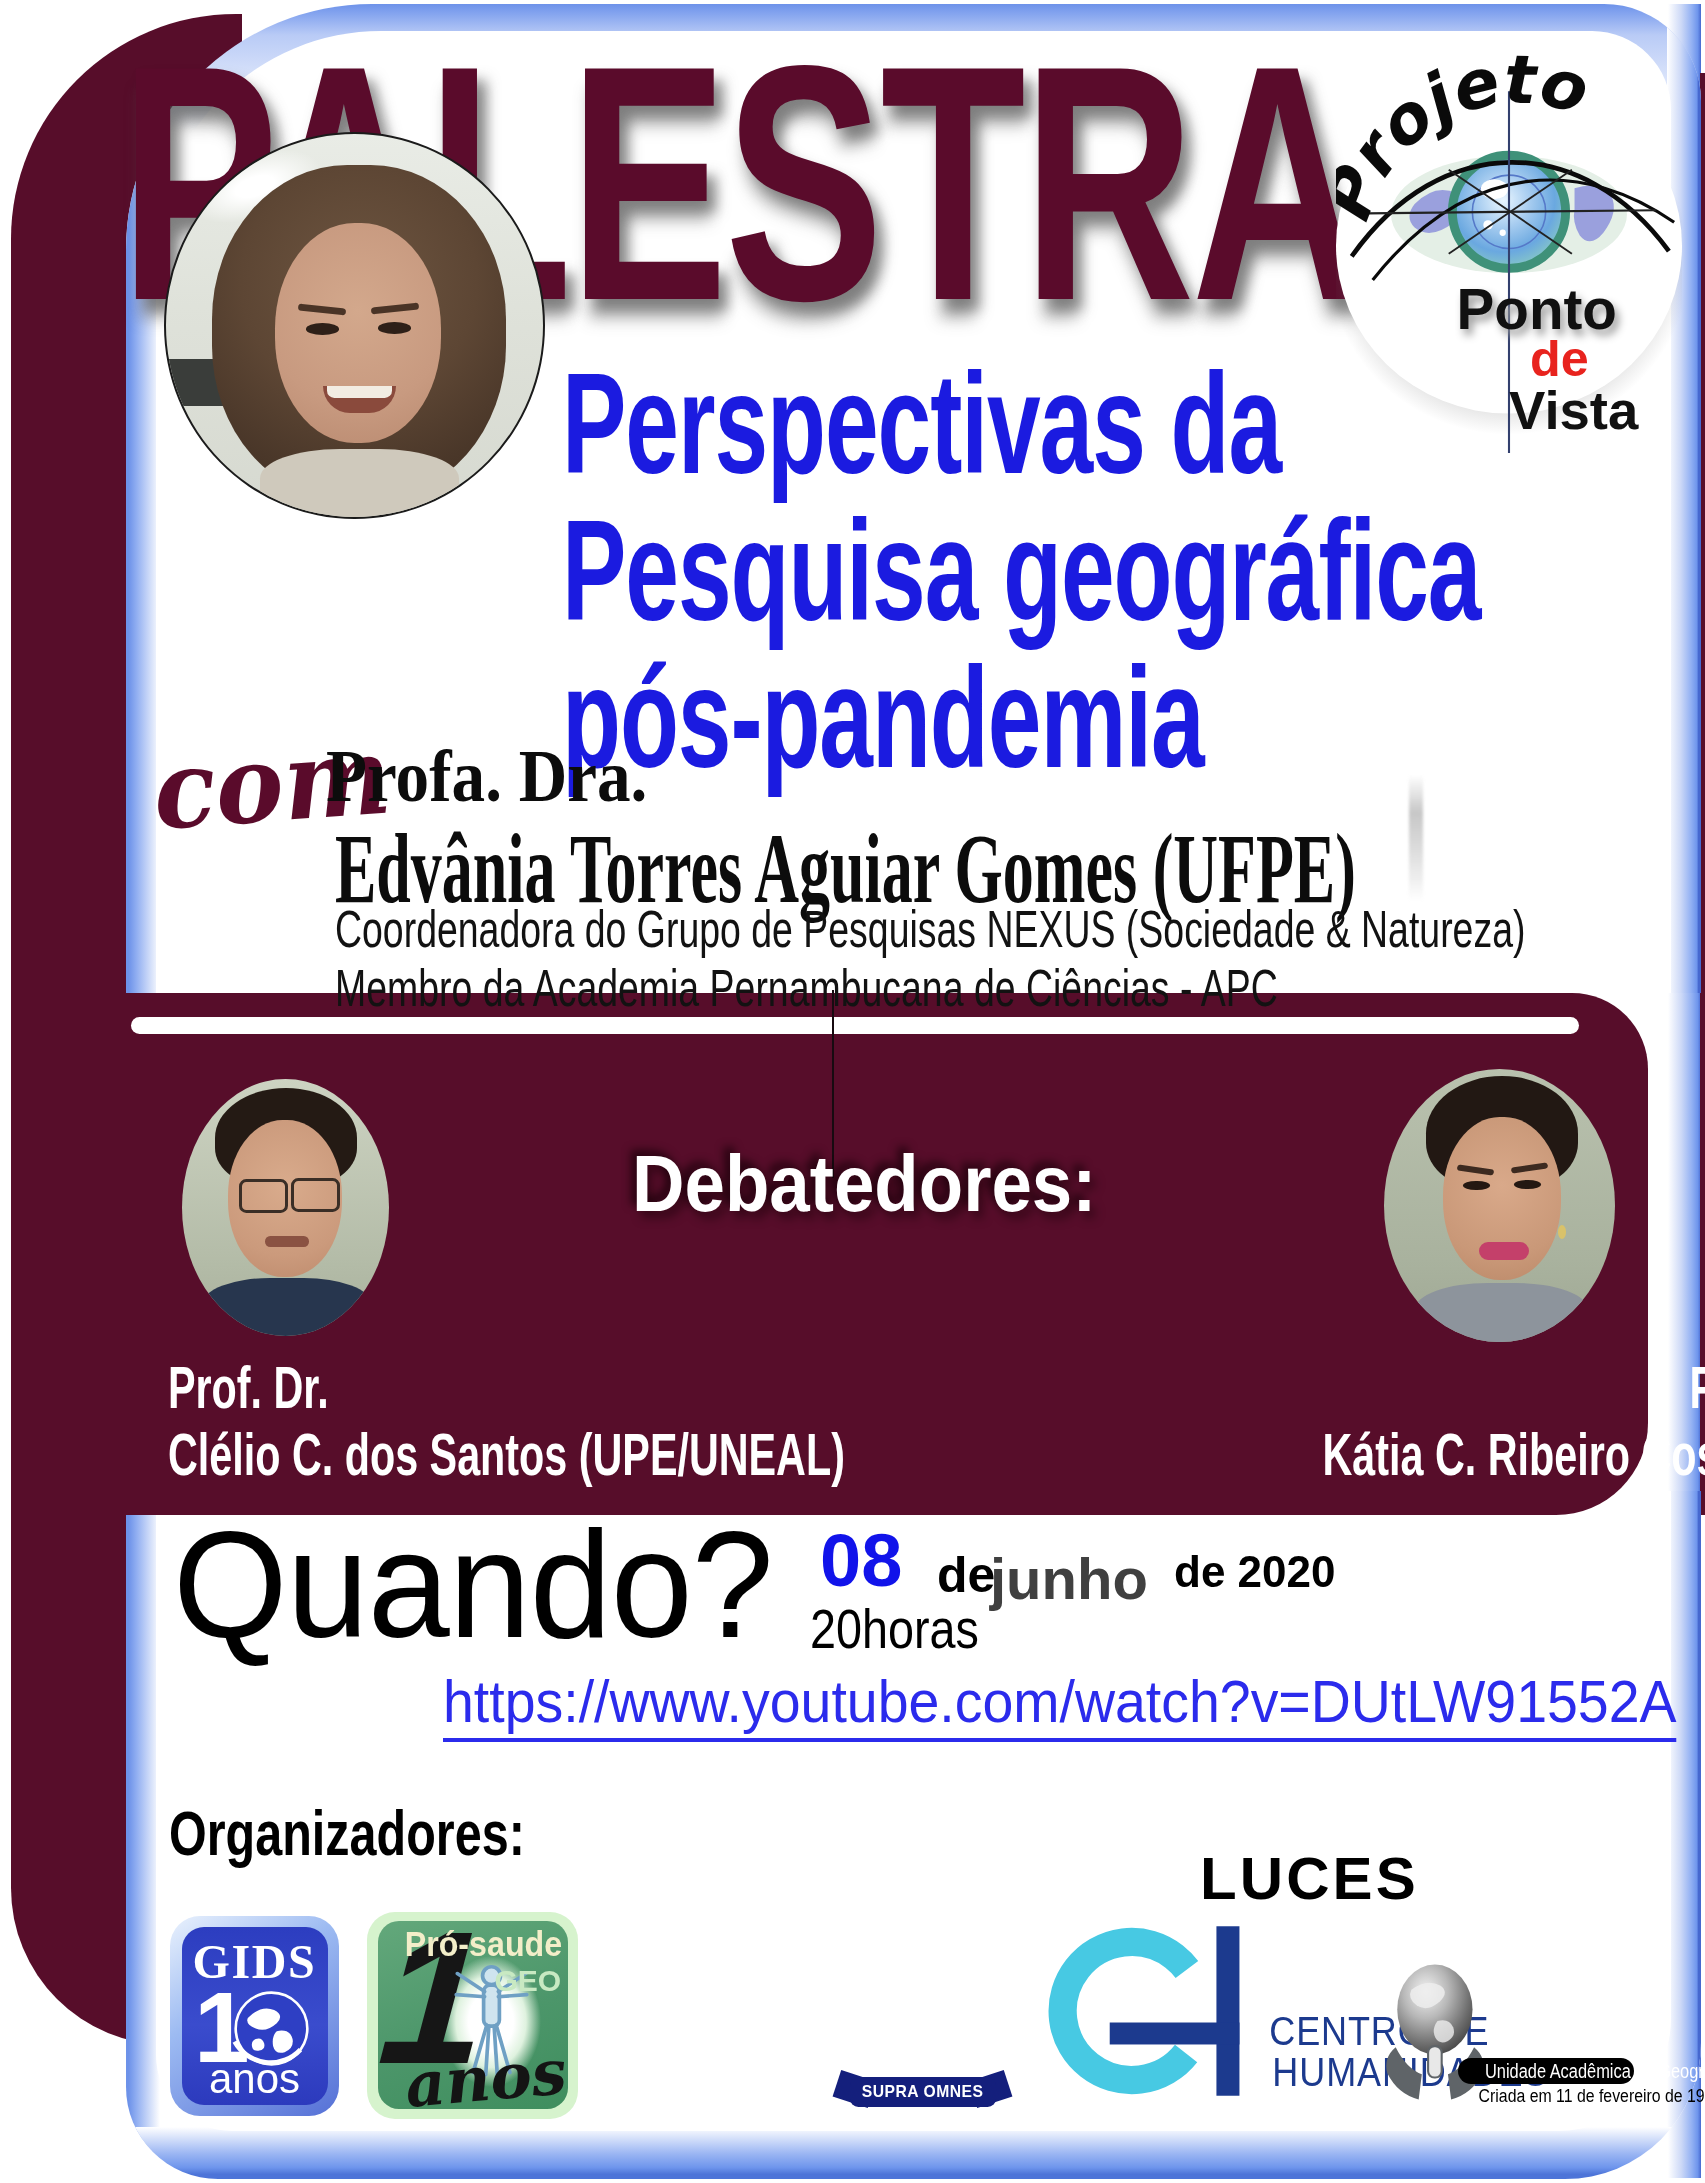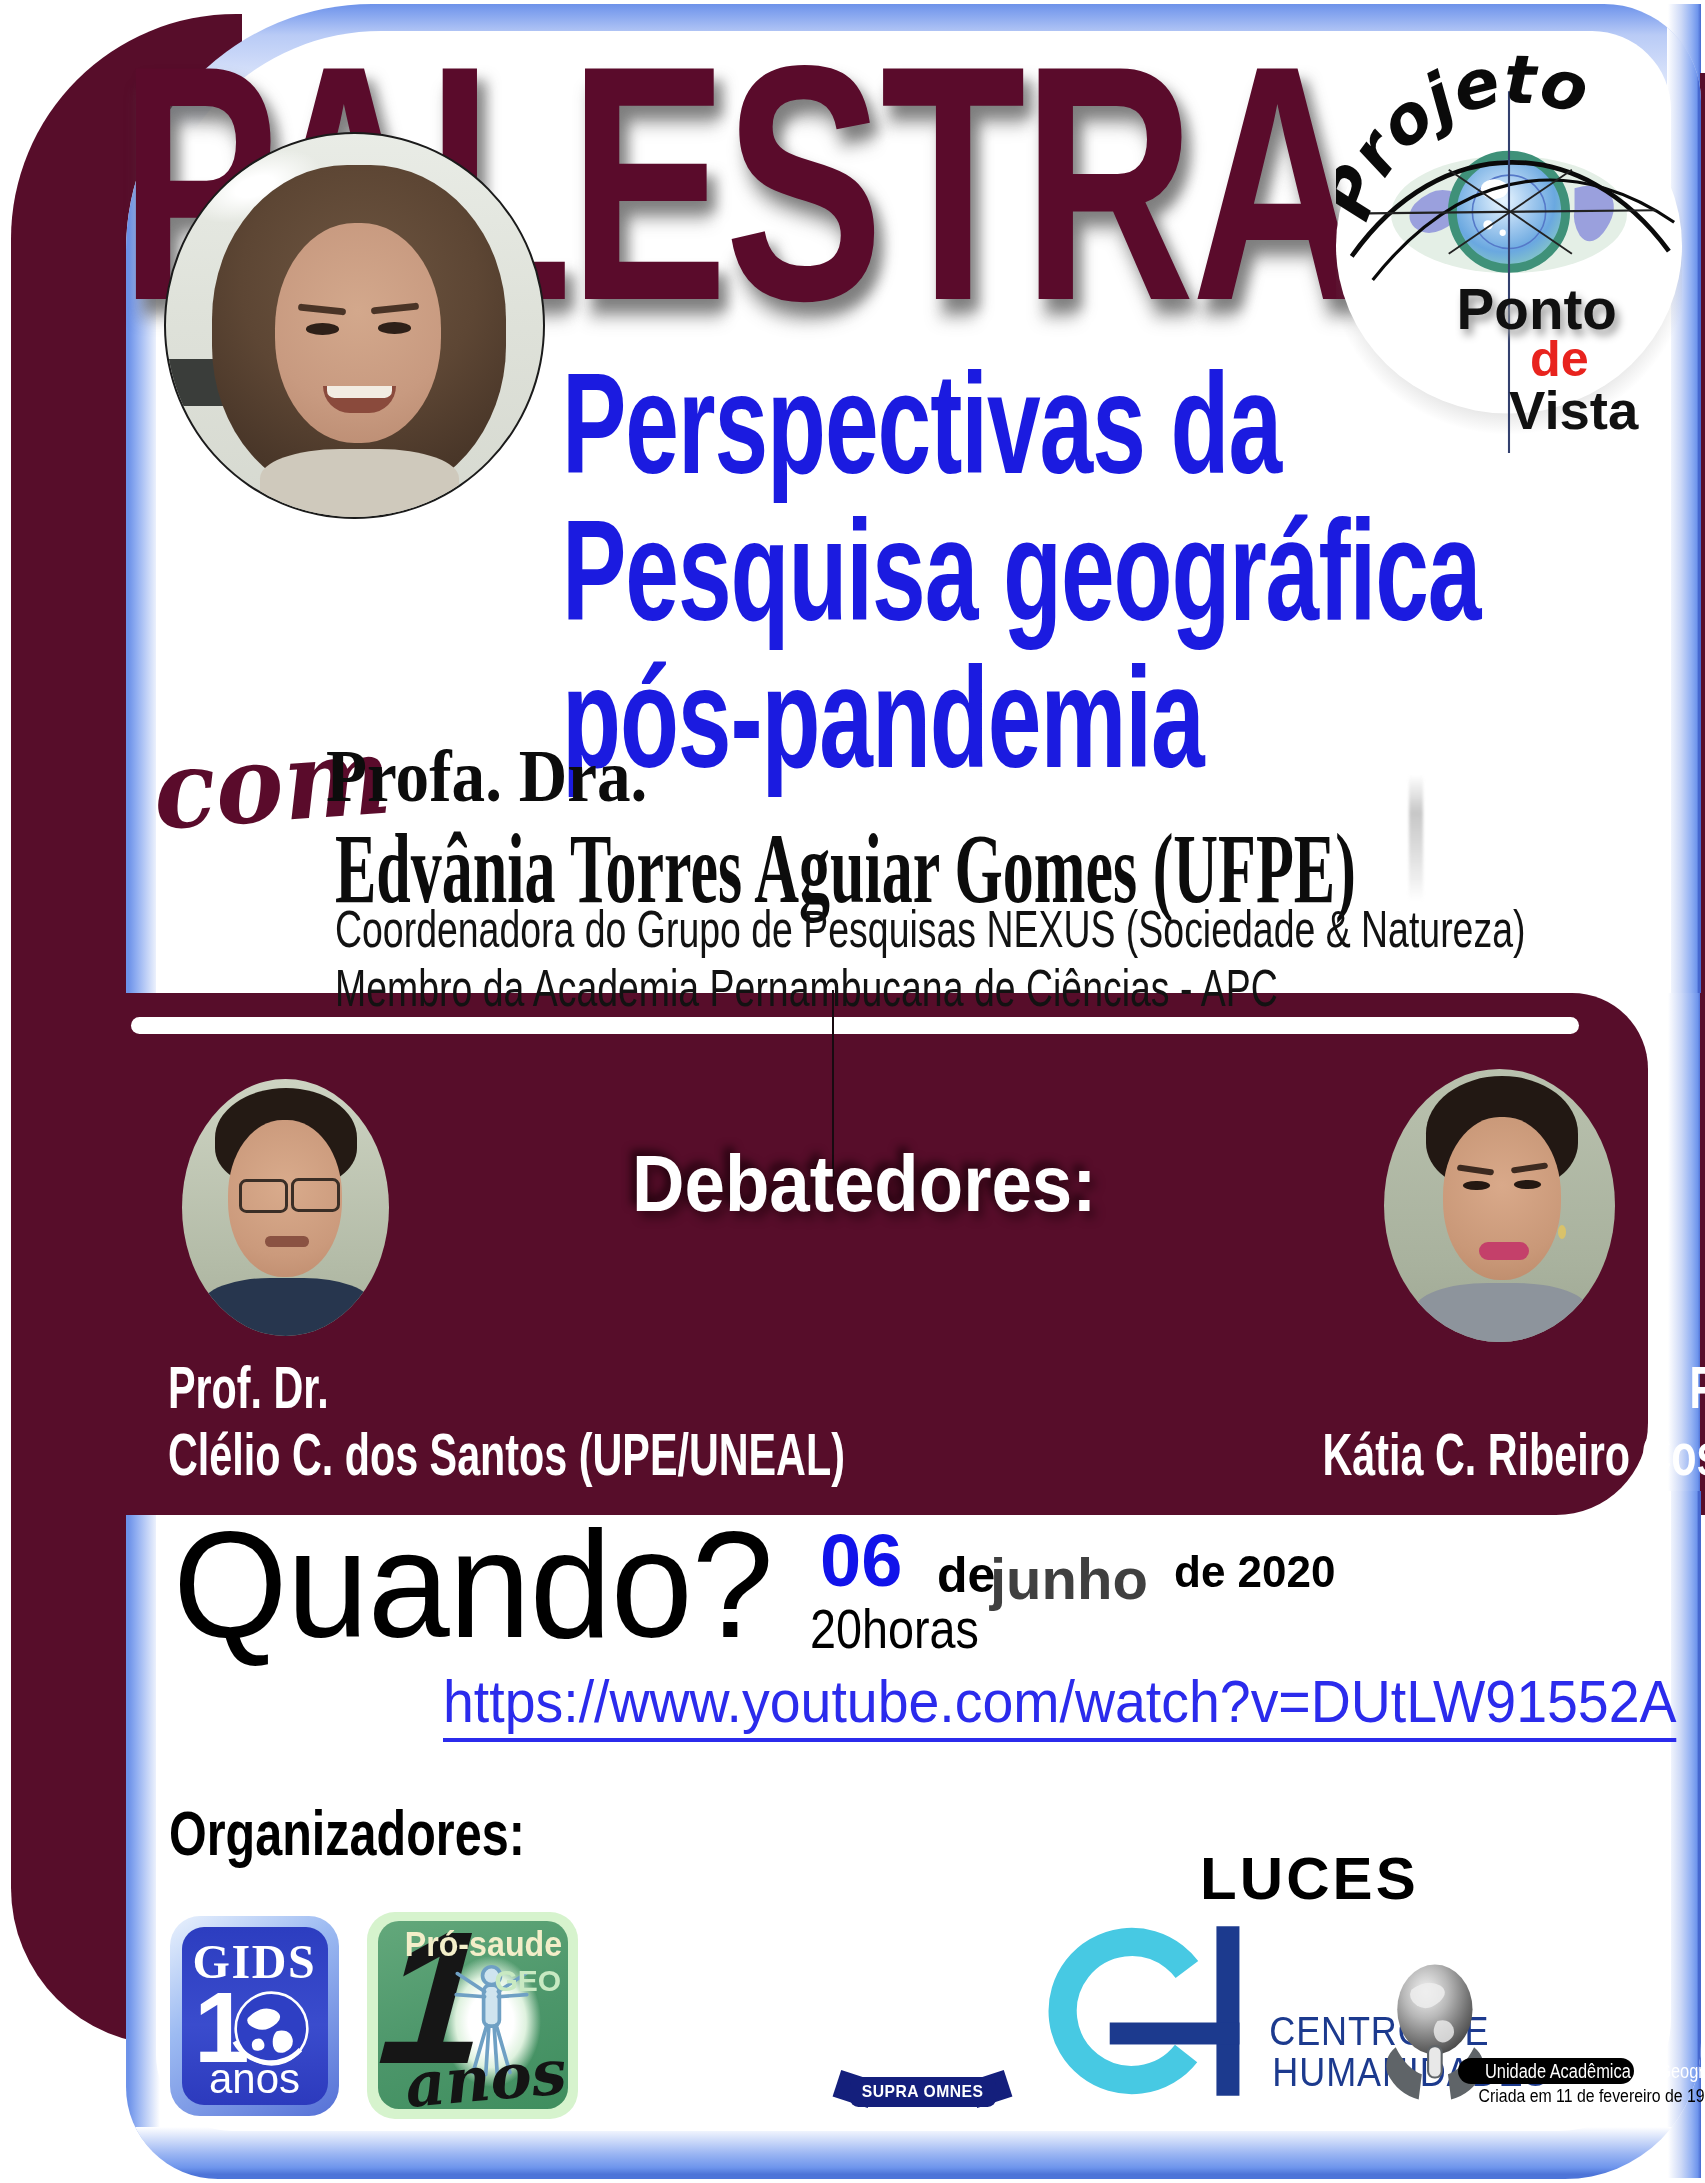--- a/index.html
+++ b/index.html
@@ -291,21 +291,21 @@
   <div class="abs t name-block nb-left">
     <div>Prof. Dr.</div>
     <div>Clélio C. dos Santos (UPE/UNEAL)</div>
   </div>
   <div class="abs t name-block nb-right">
     <div>Profa. Dra</div>
     <div>Kátia C. Ribeiro Costa (UAG)</div>
   </div>
 
   <div class="abs t quando">Quando?</div>
-  <div class="abs t d-day">06</div>
+  <div class="abs t d-day">08</div>
   <div class="abs t d-de1">de</div>
   <div class="abs t d-month">junho</div>
   <div class="abs t d-de2">de 2020</div>
   <div class="abs t horas">20horas</div>
   <a class="abs t url" href="#">https://www.youtube.com/watch?v=DUtLW91552A</a>
 
   <div class="abs t organiz">Organizadores:</div>
   <div class="abs t apoio">LUCES</div>
 
   <div class="abs logo gids">

